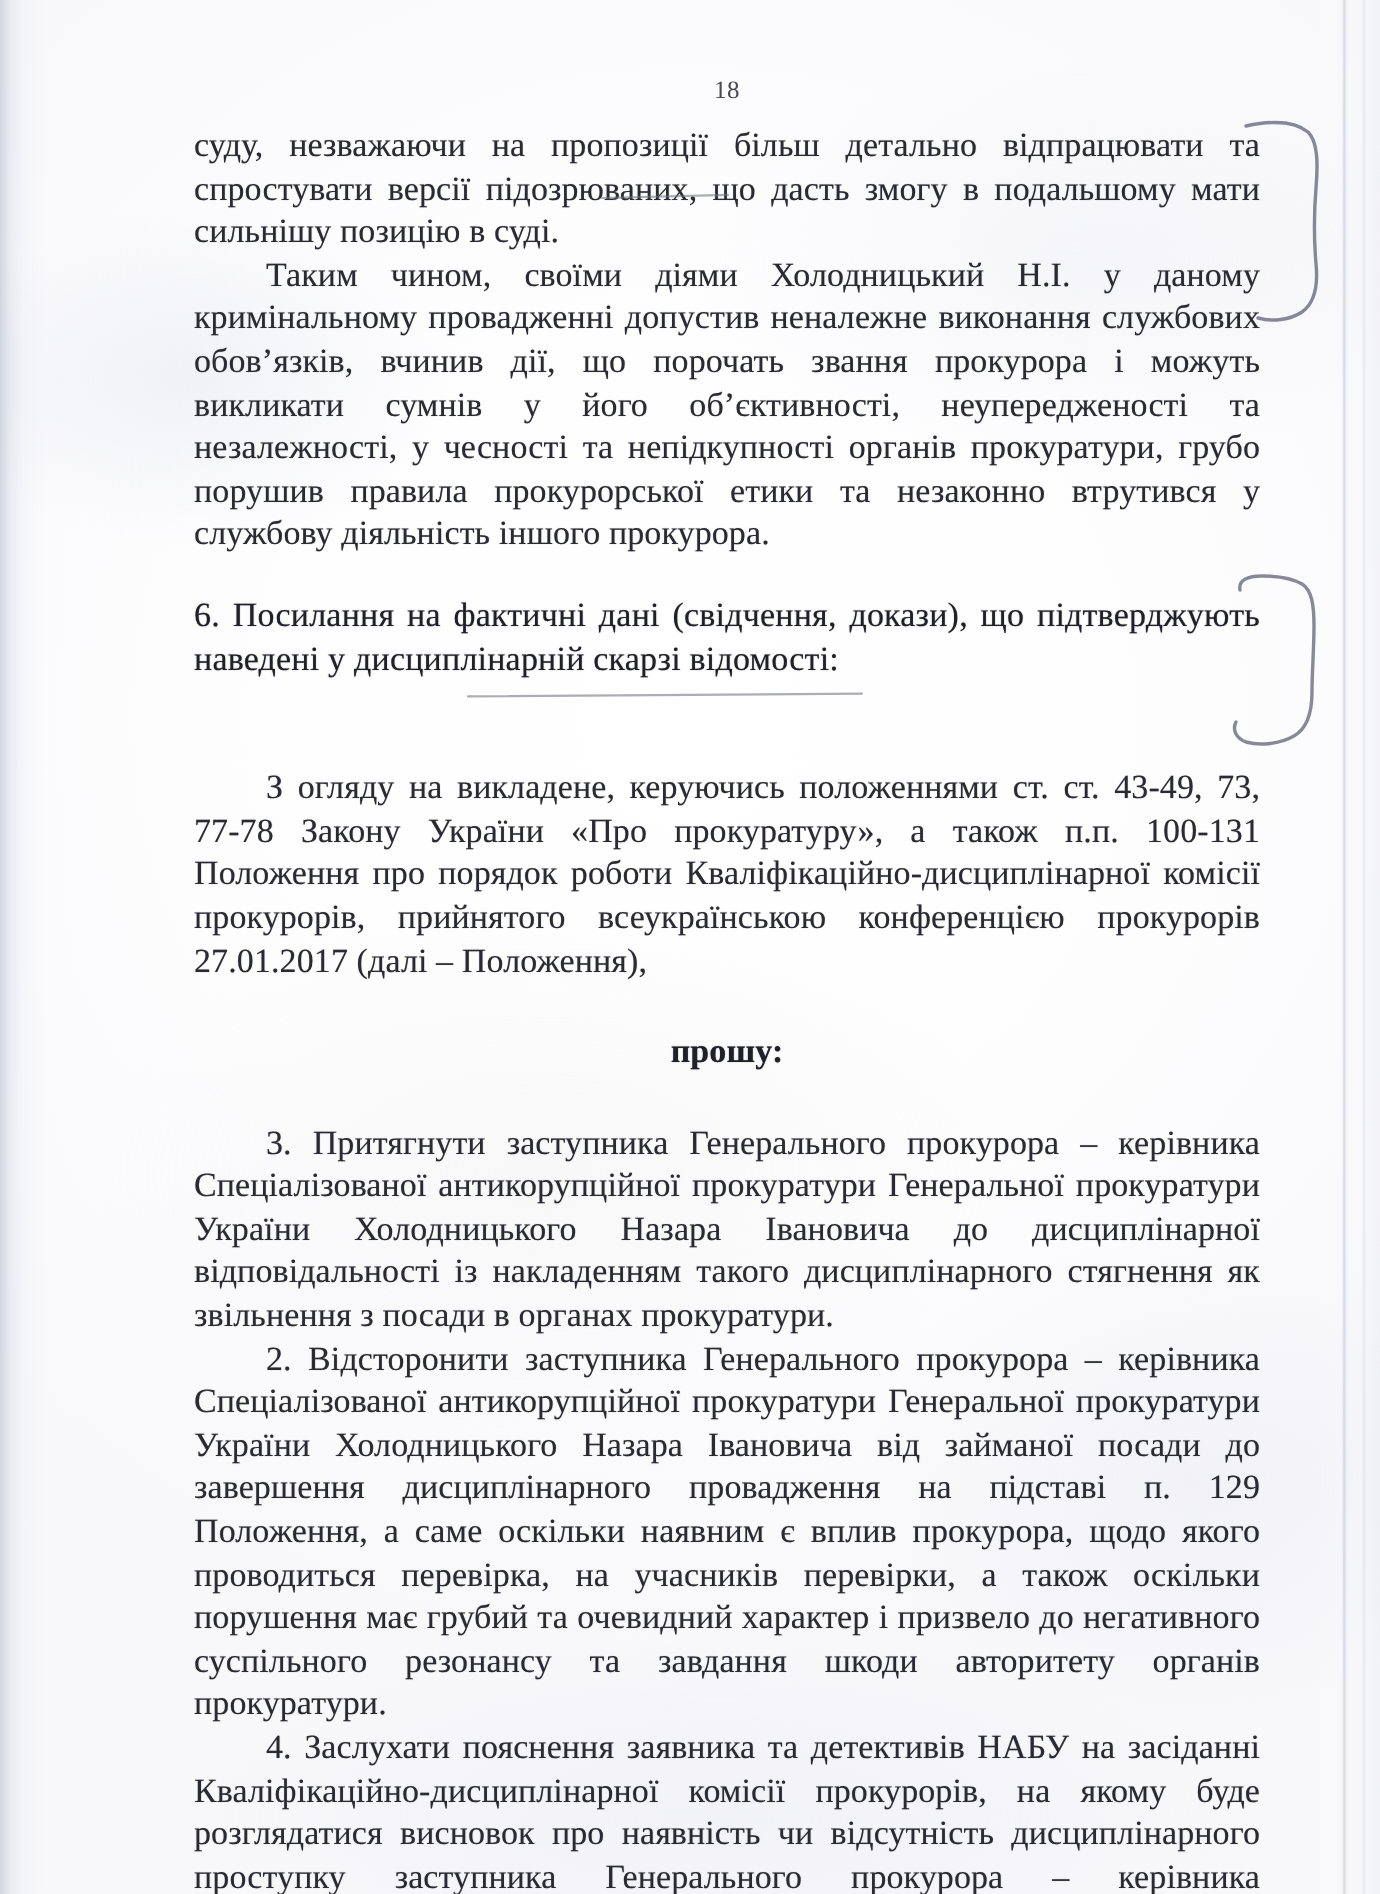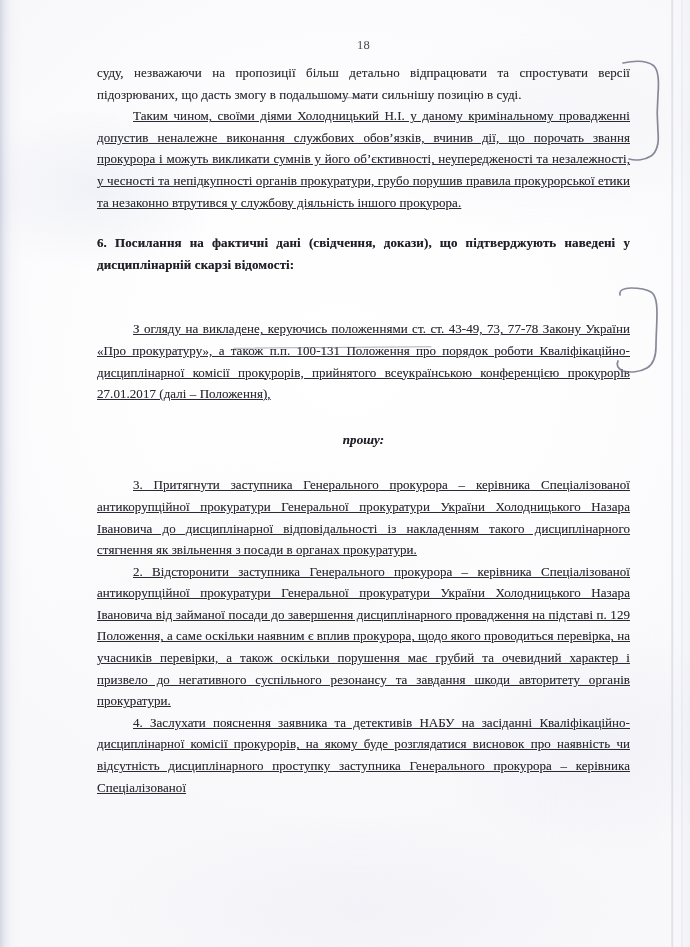--- a/index.html
+++ b/index.html
@@ -95,45 +95,44 @@
     position: absolute;
     left: 0;
     top: 62px;
     width: 533px;
   }
 
   p {
     margin: 0;
     text-align: justify;
     text-justify: inter-word;
-    font-size: 13px;
+    font-size: 17px;
     line-height: 21.6px;
     color: #2a2a32;
     text-indent: 0;
     letter-spacing: 0.05px;
     text-shadow: 0 0 0.55px rgba(60,60,72,0.42);
   }
 
-  p.indent { text-indent: 36px; text-decoration: underline; }
+  p.indent { text-indent: 36px; }
 
   p.heading {
-    font-weight: bold;
+    font-weight: normal;
     text-indent: 0;
     letter-spacing: 0.1px;
     color: #202028;
     text-shadow: 0 0 0.6px rgba(40,40,52,0.55);
   }
 
   p.centered {
     text-align: center;
     font-weight: bold;
     text-indent: 0;
     color: #202028;
     text-shadow: 0 0 0.6px rgba(40,40,52,0.55);
-    font-style: italic;
   }
   .gap-md { height: 19px; }
   .gap-lg { height: 24px; }
 
   
   .pen {
     position: absolute;
     pointer-events: none;
   }
   .pen svg { display: block; overflow: visible; }

